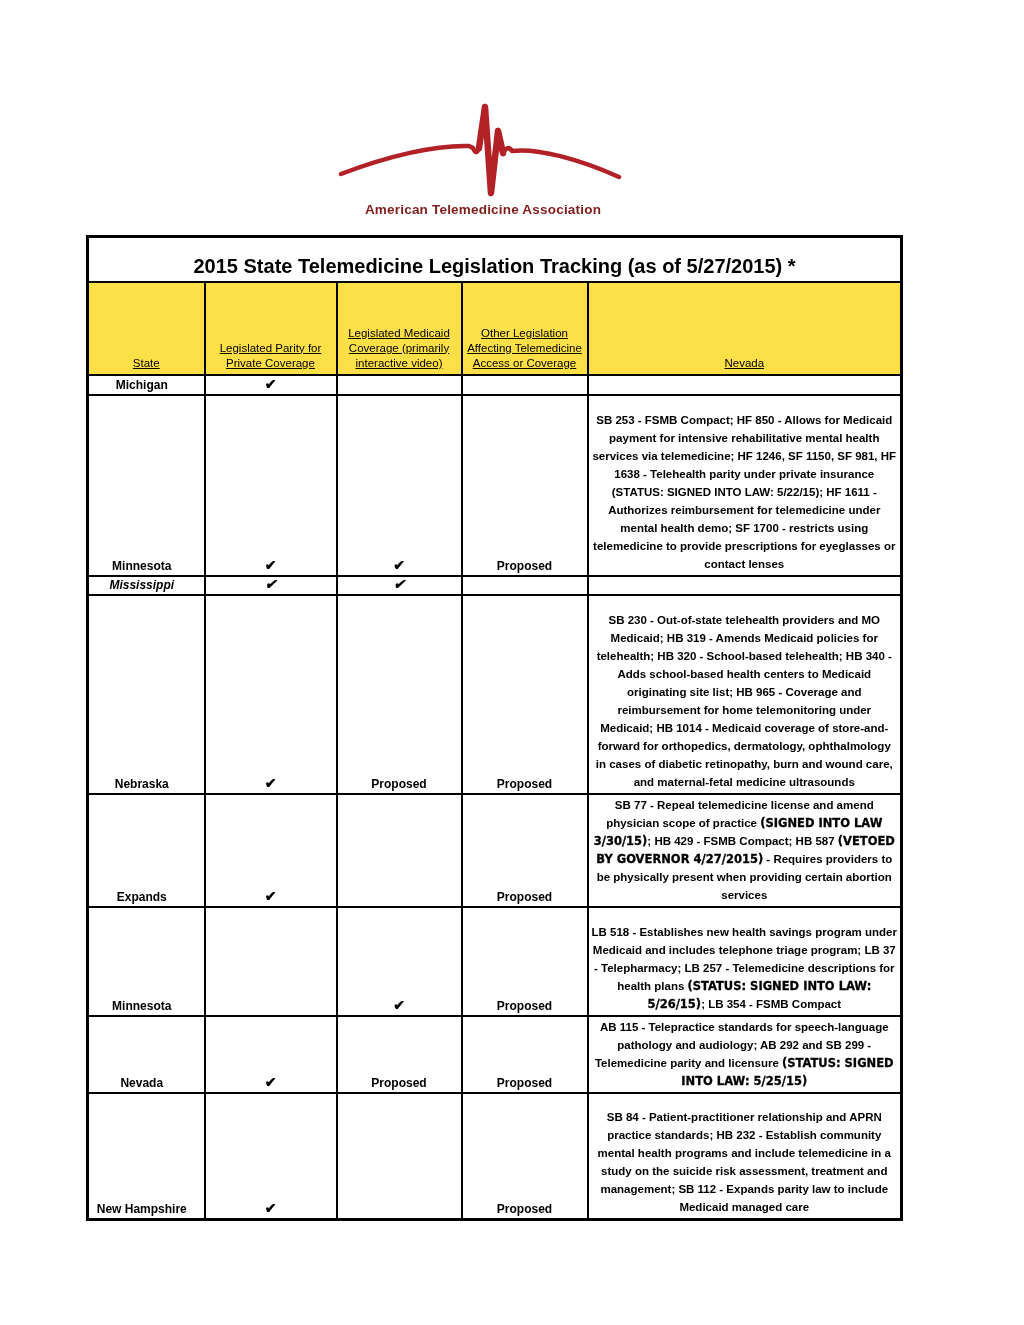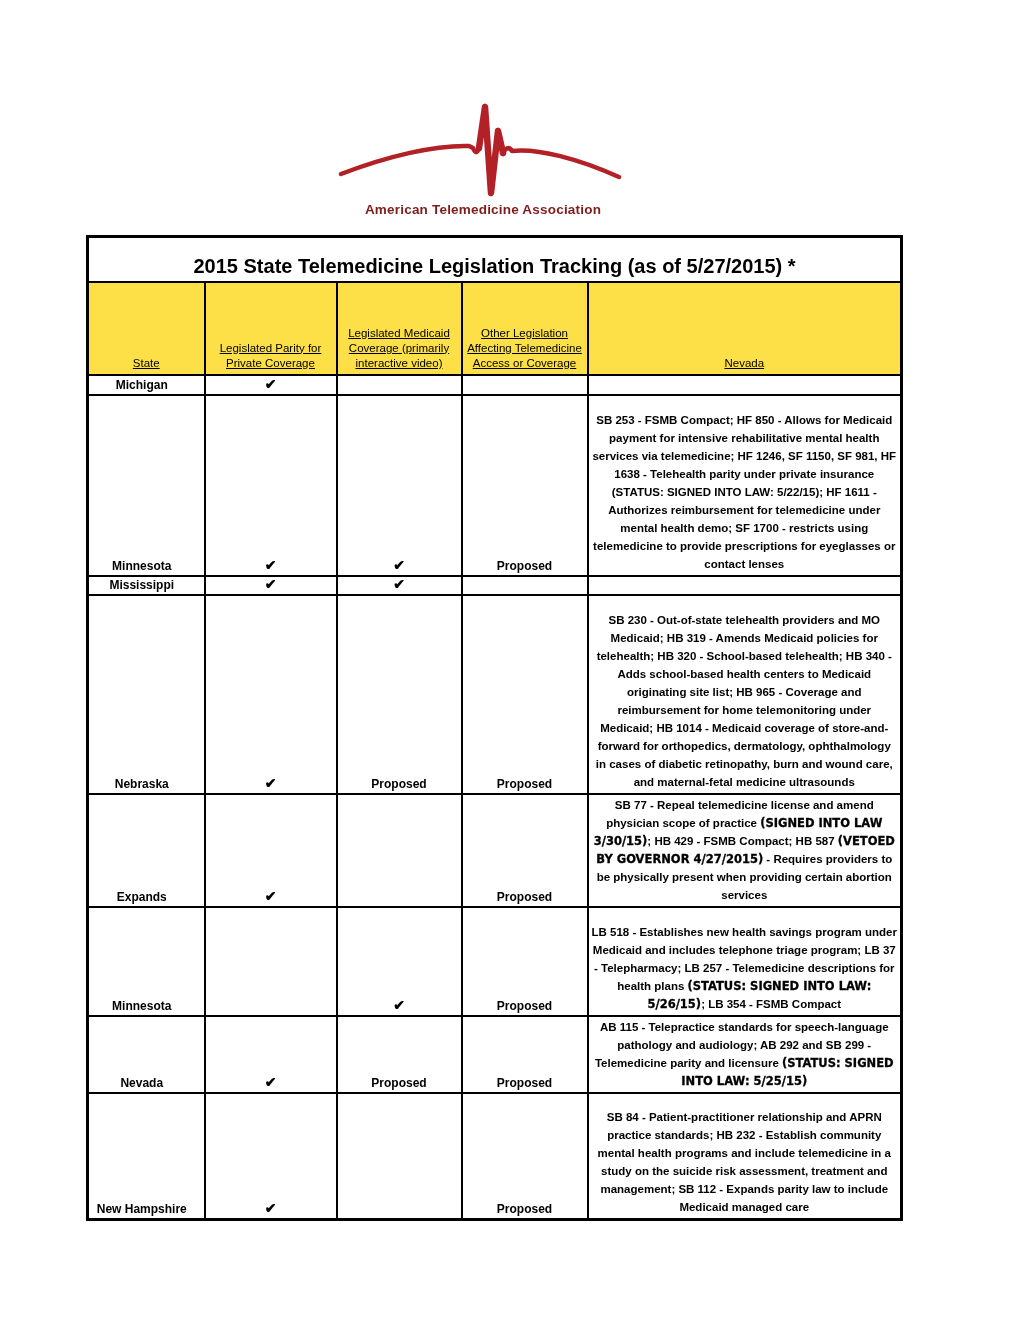--- a/index.html
+++ b/index.html
@@ -130,21 +130,21 @@
           <td class="mark"></td>
           <td class="notes"></td>
         </tr>
         <tr style="height: 181px;">
           <td class="state">Minnesota</td>
           <td class="mark check">✔</td>
           <td class="mark check">✔</td>
           <td class="mark">Proposed</td>
           <td class="notes"><span class="seg">SB 253 - FSMB Compact; HF 850 - Allows for Medicaid payment for intensive rehabilitative mental health services via telemedicine; HF 1246, SF 1150, SF 981, HF 1638 - Telehealth parity under private insurance (STATUS:  SIGNED INTO LAW: 5/22/15); HF 1611 - Authorizes reimbursement for telemedicine under mental health demo; SF 1700 - restricts using telemedicine to provide prescriptions for eyeglasses or contact lenses</span></td>
         </tr>
-        <tr style="height: 14px;">
+        <tr style="height: 14px; font-style: italic;">
           <td class="state">Mississippi</td>
           <td class="mark check">✔</td>
           <td class="mark check">✔</td>
           <td class="mark"></td>
           <td class="notes"></td>
         </tr>
         <tr style="height: 199px;">
           <td class="state">Nebraska</td>
           <td class="mark check">✔</td>
           <td class="mark">Proposed</td>

